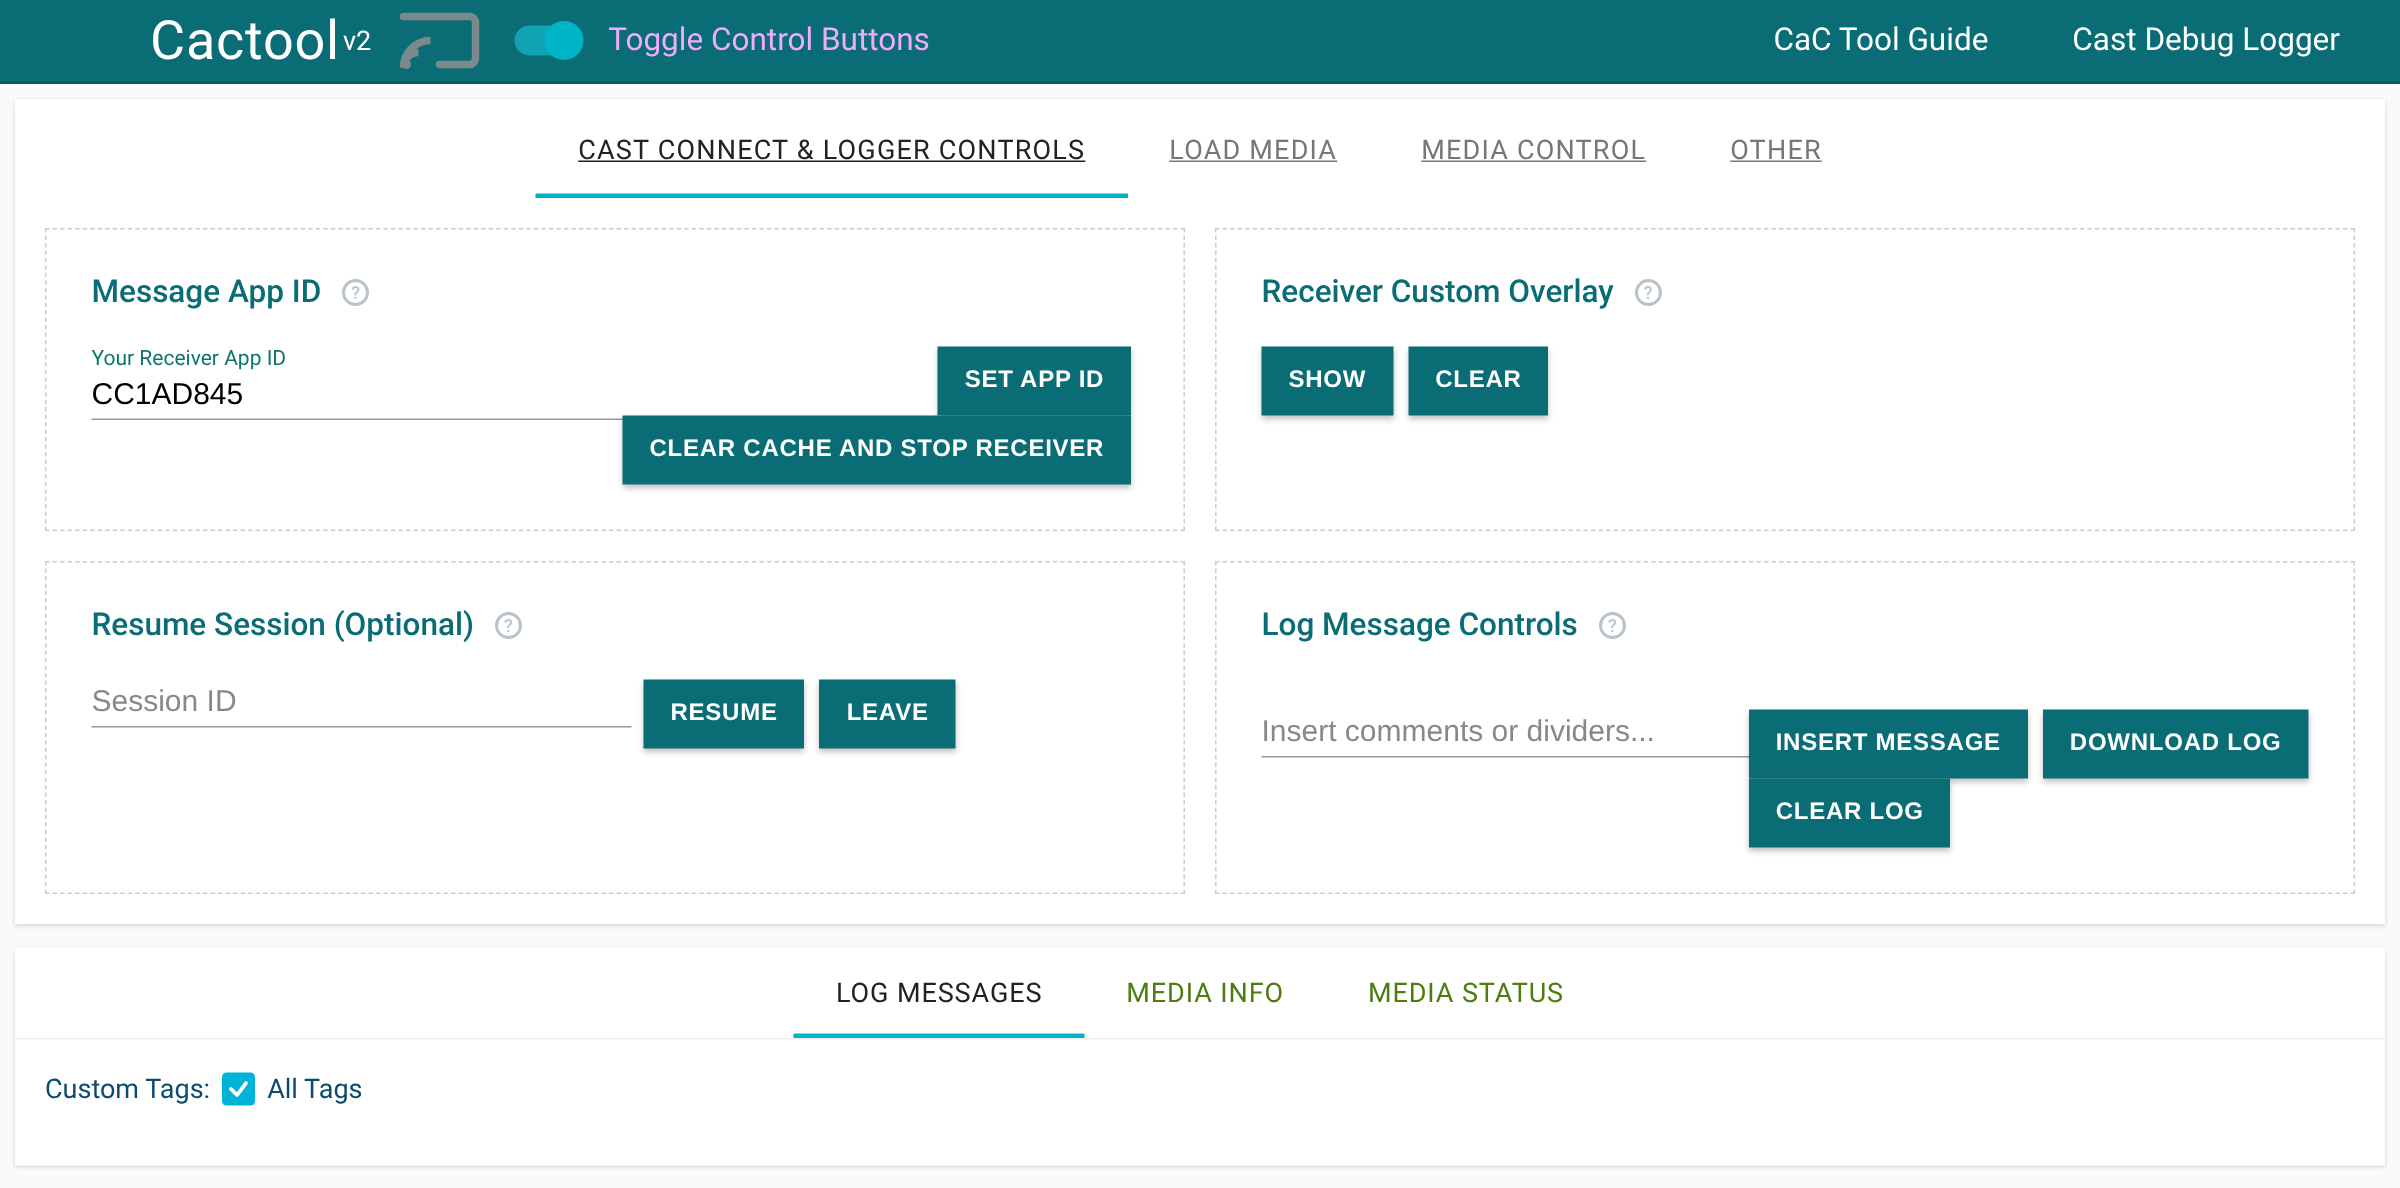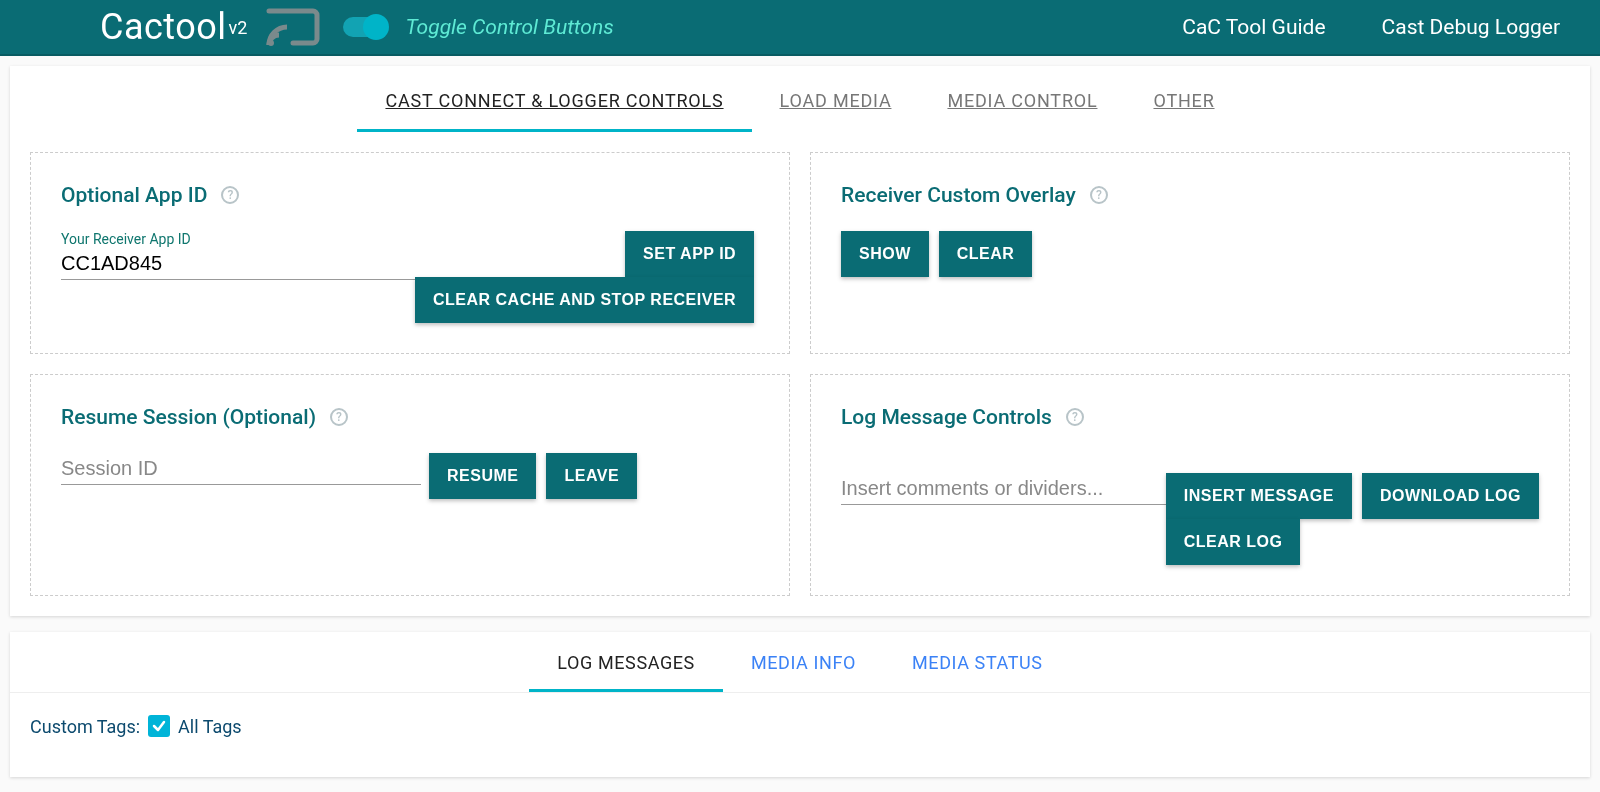--- a/index.html
+++ b/index.html
@@ -24,21 +24,21 @@
 .cast-icon { margin-left: 18px; display: flex; align-items: center; }
 .toggle-wrap { display: flex; align-items: center; margin-left: 22px; }
 .toggle {
   width: 44px; height: 20px; background: #12a3b3; border-radius: 20px;
   position: relative; cursor: pointer;
 }
 .toggle .knob {
   position: absolute; right: -2px; top: -3px; width: 26px; height: 26px;
   background: #00b4c8; border-radius: 50%;
 }
-.toggle-label { font-size: 21px; margin-left: 18px; color: #5eead4; font-style: italic; }
+.toggle-label { font-size: 21px; margin-left: 18px; color: #f0abfc; }
 .header-spacer { flex: 1; }
 .header-link { color: #fff; text-decoration: none; font-size: 21px; margin-left: 56px; cursor: pointer; }
 .content-card {
   margin: 10px 10px 0 10px;
   background: #fff;
   box-shadow: 0 1px 3px rgba(0,0,0,0.15);
   padding-bottom: 10px;
 }
 .tabs { display: flex; justify-content: center; border-bottom: none; }
 .tab {
@@ -92,21 +92,21 @@
   text-transform: uppercase; box-shadow: 0 2px 4px rgba(0,0,0,0.25);
 }
 .btn-col { display: flex; flex-direction: column; gap: 0; align-items: flex-end; }
 .btn-row { display: flex; gap: 10px; flex-wrap: wrap; }
 .bottom-card {
   margin: 16px 10px 0 10px;
   background: #fff;
   box-shadow: 0 1px 3px rgba(0,0,0,0.15);
 }
 .bottom-tabs { display: flex; justify-content: center; border-bottom: 1px solid #eee; }
-.btab { padding: 20px 28px 16px 28px; font-size: 18px; letter-spacing: 0.6px; color: #3b82f6; cursor: pointer; text-transform: uppercase;}
+.btab { padding: 20px 28px 16px 28px; font-size: 18px; letter-spacing: 0.6px; color: #4d7c0f; cursor: pointer; text-transform: uppercase;}
 .btab.active { color: #222; border-bottom: 3px solid #00b4c8; }
 .tags-row { padding: 22px 20px 40px 20px; display: flex; align-items: center; gap: 8px; font-size: 18px; color: #0c4a6e; }
 .checkbox {
   width: 22px; height: 22px; background: #00b4d8; border-radius: 3px;
   display: inline-flex; align-items: center; justify-content: center; color:#fff;
   cursor: pointer;
 }
 .log-msg-row { display: flex; align-items: flex-start; margin-top: 44px; gap: 0; }
 .log-input-wrap { flex: 1; max-width: 350px; }
 .log-btn-row1 { display: flex; gap: 10px; }
@@ -140,21 +140,21 @@
   <div class="tabs">
     <div class="tab active">CAST CONNECT &amp; LOGGER CONTROLS</div>
     <div class="tab">LOAD MEDIA</div>
     <div class="tab">MEDIA CONTROL</div>
     <div class="tab">OTHER</div>
   </div>
 
   <div class="panels">
     <div class="panel">
       <div class="panel-title">
-        <span>Optional App ID</span>
+        <span>Message App ID</span>
         <span class="help-icon">?</span>
       </div>
       <div class="field-row">
         <div class="field-block">
           <span class="field-label">Your Receiver App ID</span>
           <input class="text-input" value="CC1AD845" style="">
         </div>
         <div class="btn-col">
           <button class="btn">SET APP ID</button>
           <button class="btn" style="margin-left:-14px">CLEAR CACHE AND STOP RECEIVER</button>

